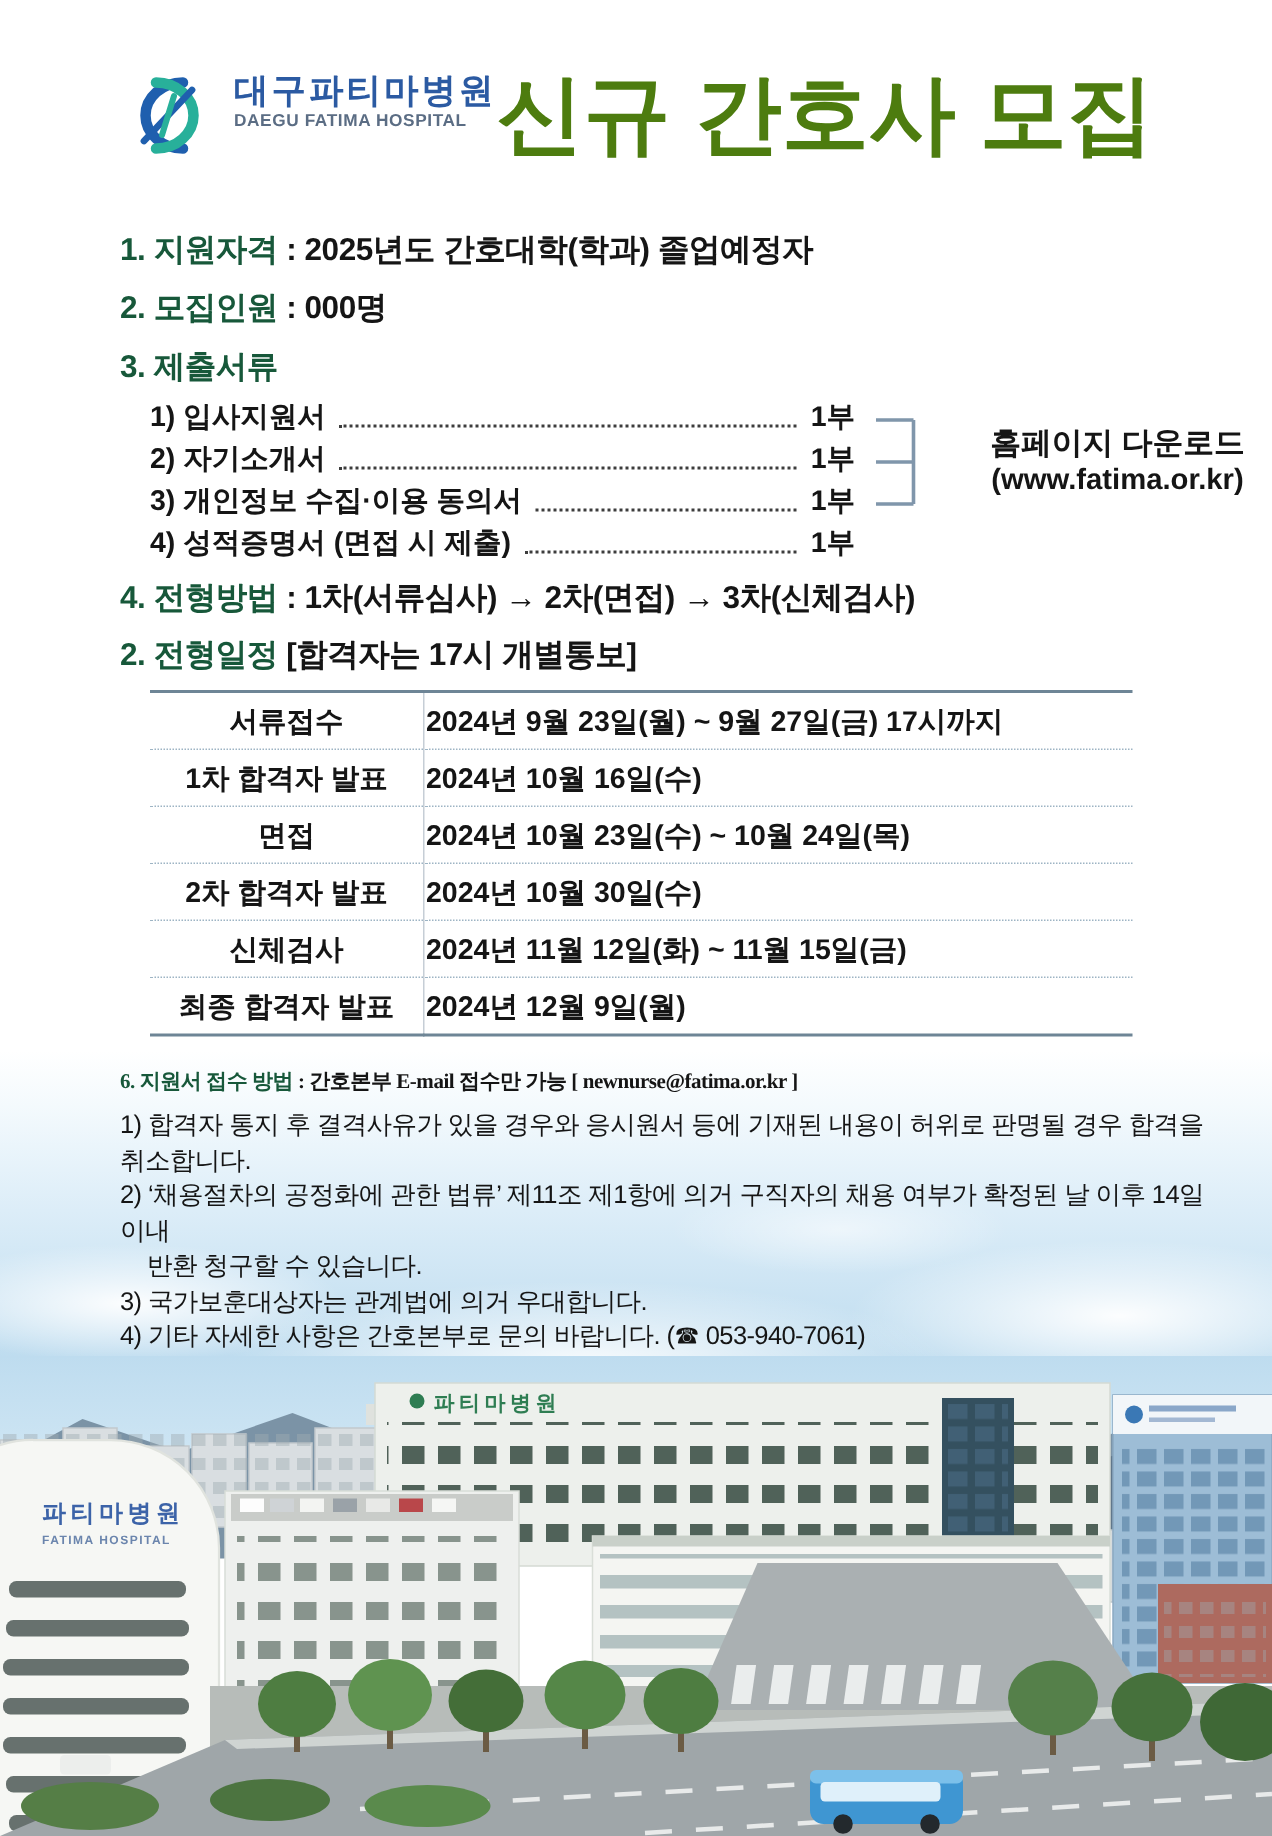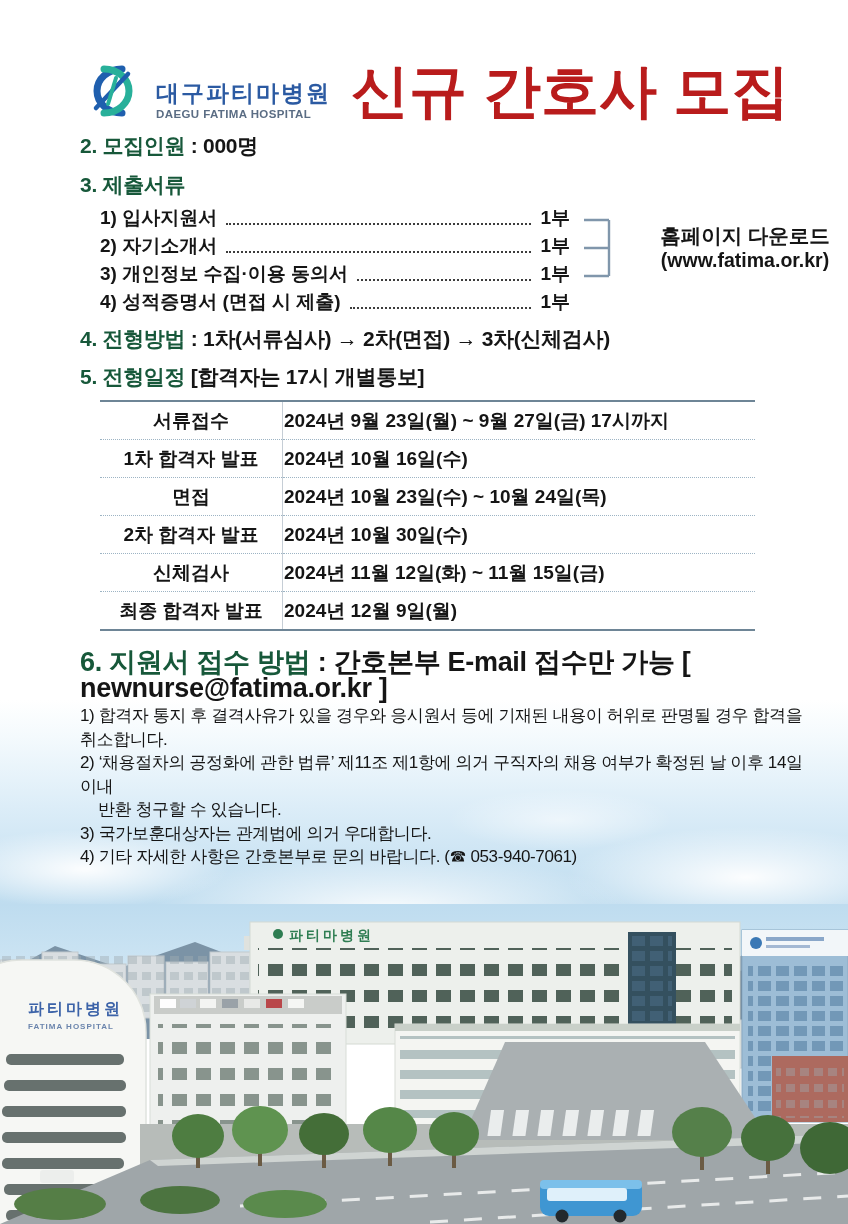--- a/index.html
+++ b/index.html
@@ -9,25 +9,25 @@
   .sky{position:absolute;left:0;top:700px;width:848px;height:206px;
        background:linear-gradient(180deg,#ffffff 0%,#f4fafd 18%,#dcedf8 52%,#bedcef 100%);}
   .sky::after{content:"";position:absolute;inset:0;
        background-image:
          radial-gradient(ellipse 200px 55px at 10% 82%, rgba(255,255,255,.95), rgba(255,255,255,0) 72%),
          radial-gradient(ellipse 250px 70px at 88% 86%, rgba(255,255,255,.95), rgba(255,255,255,0) 72%),
          radial-gradient(ellipse 320px 75px at 46% 102%, rgba(255,255,255,.9), rgba(255,255,255,0) 75%),
          radial-gradient(ellipse 150px 40px at 66% 58%, rgba(255,255,255,.55), rgba(255,255,255,0) 75%);}
   
   .content{position:absolute;left:80px;top:48px;width:740px;}
-  .hdr{display:flex;align-items:flex-end;height:72px;}
+  .hdr{display:flex;align-items:flex-start;height:72px;}
   .brand{margin-left:12px;}
   .brand-kr{font-size:23px;font-weight:800;color:#2b5aa2;letter-spacing:2px;line-height:1.1;}
   .brand-en{font-size:11.5px;font-weight:700;color:#5b6d84;letter-spacing:.4px;margin-top:2px;}
-  .title{margin-left:20px;font-size:58px;font-weight:900;color:#b91c1c;letter-spacing:0px;
+  .title{font-size:58px;font-weight:900;color:#4d7c0f;letter-spacing:0px;
          white-space:nowrap;line-height:1;}
   
   .sec{font-size:21px;font-weight:700;letter-spacing:-.3px;line-height:26px;}
   .lab{color:#17583a;font-weight:800;}
   .mt34{margin-top:34px;} .mt13{margin-top:13px;} .mt12{margin-top:12px;}
   .mt8{margin-top:8px;} .mt18{margin-top:18px;} .mt14{margin-top:14px;}
   
   .docs-wrap{position:relative;margin-left:20px;margin-top:8px;}
   .doc-row{display:flex;align-items:flex-end;width:470px;height:28px;font-size:19px;font-weight:700;}
   .doc-name{white-space:nowrap;padding-bottom:3px;margin-top:40px;}
@@ -234,20 +234,23 @@
           <path d="M36,16 L28,42" stroke="#28b09a" stroke-width="4"></path>
         </g>
       </svg>
       <div class="brand">
         <div class="brand-kr">대구파티마병원</div>
         <div class="brand-en">DAEGU FATIMA HOSPITAL</div>
       </div>
       <div class="title">신규 간호사 모집</div>
     </div>
 
+    <div class="sec mt34">
+      <span class="lab">1. 지원자격</span><span> : 2025년도 간호대학(학과) 졸업예정자</span>
+    </div>
     <div class="sec mt13">
       <span class="lab">2. 모집인원</span><span> : 000명</span>
     </div>
     <div class="sec mt13">
       <span class="lab">3. 제출서류</span>
     </div>
 
     <div class="docs-wrap">
       <div class="doc-row">
         <span class="doc-name">1) 입사지원서</span>
@@ -275,21 +278,21 @@
       <div class="dl-note">
         <div class="l1">홈페이지 다운로드</div>
         <div class="l2">(www.fatima.or.kr)</div>
       </div>
     </div>
 
     <div class="sec mt8">
       <span class="lab">4. 전형방법</span><span> : 1차(서류심사) → 2차(면접) → 3차(신체검사)</span>
     </div>
     <div class="sec mt12">
-      <span class="lab">5. 전형일정</span><span> [합격자는 17시 개별통보]</span>
+      <span class="lab">2. 전형일정</span><span> [합격자는 17시 개별통보]</span>
     </div>
 
     <table class="sched">
       <tbody>
         <tr>
           <td class="stage">서류접수</td>
           <td class="date">2024년 9월 23일(월) ~ 9월 27일(금) 17시까지</td>
         </tr>
         <tr>
           <td class="stage">1차 합격자 발표</td>
@@ -307,21 +310,21 @@
           <td class="stage">신체검사</td>
           <td class="date">2024년 11월 12일(화) ~ 11월 15일(금)</td>
         </tr>
         <tr>
           <td class="stage">최종 합격자 발표</td>
           <td class="date">2024년 12월 9일(월)</td>
         </tr>
       </tbody>
     </table>
 
-    <div class="sec mt18" style="font-size:27px;">
+    <div class="sec mt18" style="font-size:14px;font-family:Liberation Serif, serif;">
       <span class="lab">6. 지원서 접수 방법</span><span> : 간호본부 E-mail 접수만 가능 [ newnurse@fatima.or.kr ]</span>
     </div>
 
     <div class="etc-items">
       <div>1) 합격자 통지 후 결격사유가 있을 경우와 응시원서 등에 기재된 내용이 허위로 판명될 경우 합격을 취소합니다.</div>
       <div>2) ‘채용절차의 공정화에 관한 법류’ 제11조 제1항에 의거 구직자의 채용 여부가 확정된 날 이후 14일 이내</div>
       <div class="indent">반환 청구할 수 있습니다.</div>
       <div>3) 국가보훈대상자는 관계법에 의거 우대합니다.</div>
       <div>4) 기타 자세한 사항은 간호본부로 문의 바랍니다. (☎ 053-940-7061)</div>
     </div>

